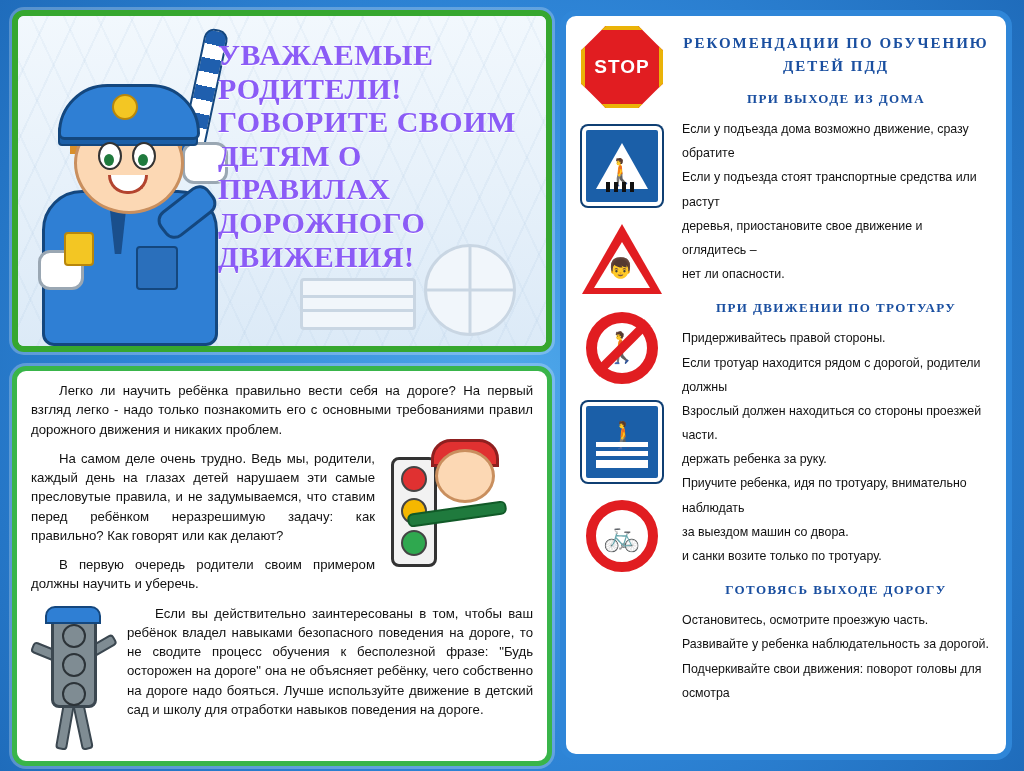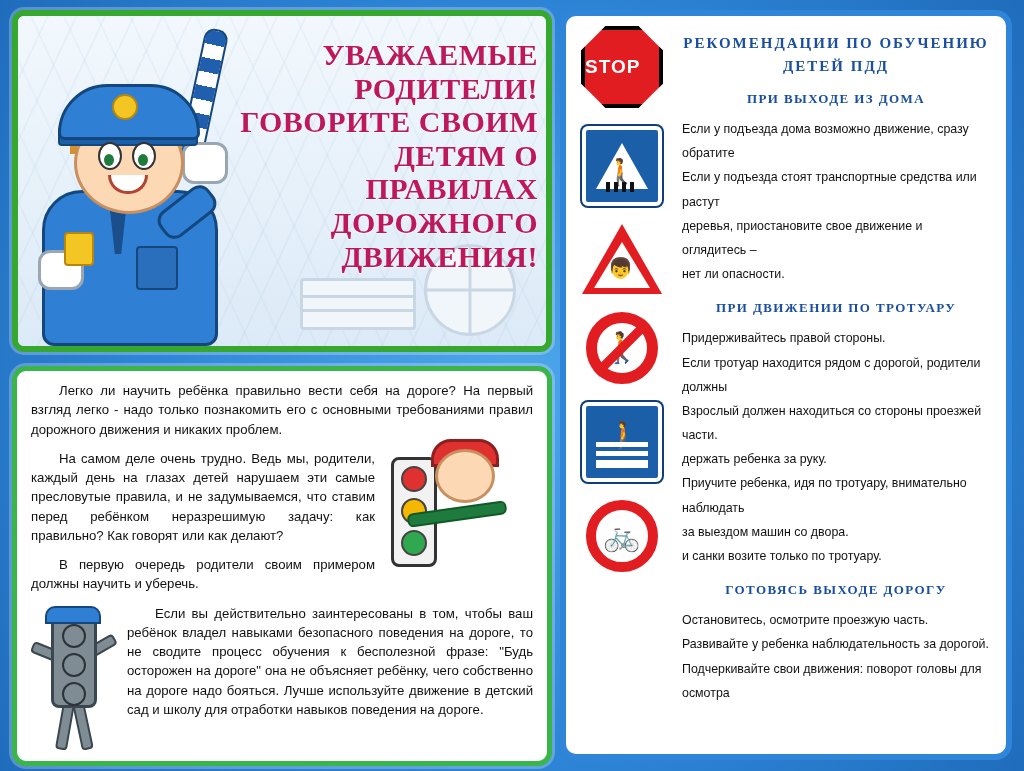--- a/index.html
+++ b/index.html
@@ -34,26 +34,26 @@
   }
   .header-bg{
     position:absolute;inset:0;
     background:
       repeating-linear-gradient(115deg, rgba(160,190,220,.12) 0 2px, transparent 2px 26px),
       repeating-linear-gradient(65deg, rgba(160,190,220,.10) 0 2px, transparent 2px 30px),
       linear-gradient(180deg,#f2f8fd,#dceaf7);
   }
   .header-title{
     position:absolute;left:200px;top:22px;width:320px;
-    text-align:right;
+    text-align:left;
     font-family:"Liberation Serif", serif;
     font-weight:bold;
     font-size:30px;
     line-height:1.12;
-    color:#be185d;
+    color:#8b5cf6;
     letter-spacing:.5px;
     text-shadow:0 1px 0 #fff;
   }
   
   .cop{position:absolute;left:6px;bottom:0;width:210px;height:320px;}
   .cop .body{
     position:absolute;left:18px;bottom:0;width:170px;height:150px;
     background:#2f7fd4;border:3px solid #14477e;border-radius:40px 40px 12px 12px;
   }
   .cop .tie{
@@ -196,23 +196,23 @@
     overflow:hidden;
   }
   .right-inner{position:absolute;inset:0;display:flex;}
   .signs{
     width:112px;padding:10px 0 0 0;display:flex;flex-direction:column;
     align-items:center;gap:18px;
   }
   .sign{position:relative;}
   
   .stop{
-    width:74px;height:74px;background:#e11d21;border:4px solid #000000;
+    width:74px;height:74px;background:#e11d21;border:4px solid #eab308;
     clip-path:polygon(30% 0,70% 0,100% 30%,100% 70%,70% 100%,30% 100%,0 70%,0 30%);
-    display:flex;align-items:center;
+    display:flex;align-items:center;justify-content:center;
     box-shadow:0 0 0 3px #b3151a;
   }
   .stop span{color:#fff;font-weight:bold;font-size:19px;letter-spacing:1px;font-family:"Liberation Sans",sans-serif;}
   
   .sq-blue{
     width:72px;height:72px;background:#1b5fa8;border:4px solid #fff;border-radius:6px;
     box-shadow:0 0 0 2px #0f3f73;position:relative;
   }
   .sq-blue .tri{
     position:absolute;left:50%;top:50%;transform:translate(-50%,-50%);

